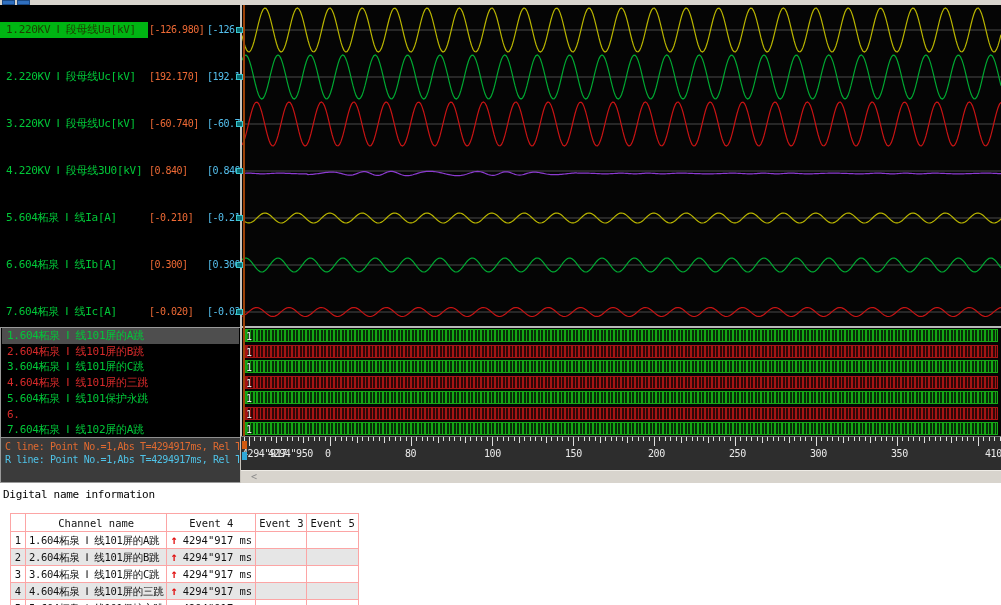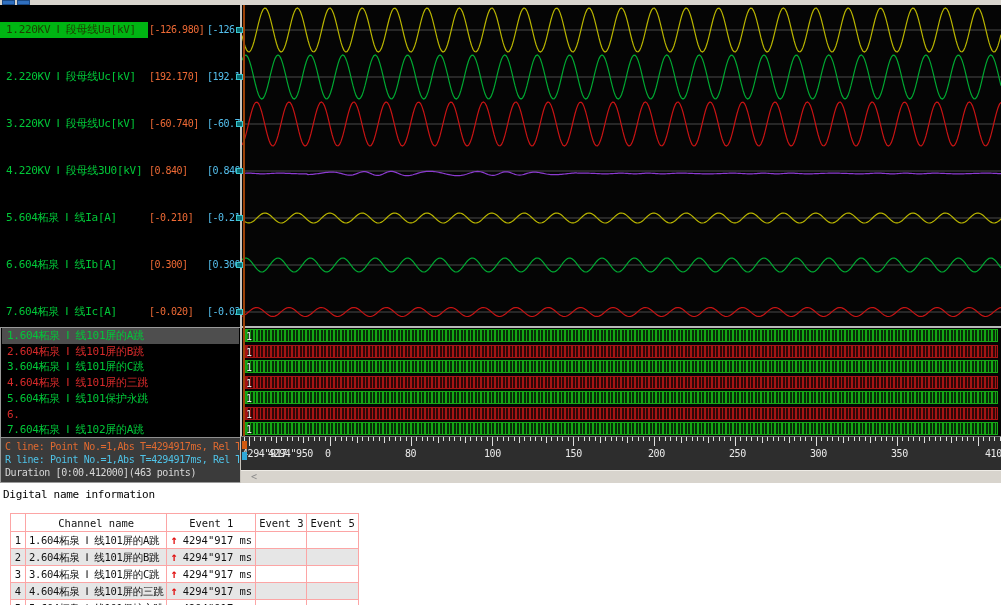--- a/index.html
+++ b/index.html
@@ -122,21 +122,20 @@
         <div class="drow dred" style="top: 16px;">2.604柘泉 Ⅰ 线101屏的B跳</div>
         <div class="drow dgreen" style="top: 31px;">3.604柘泉 Ⅰ 线101屏的C跳</div>
         <div class="drow dred" style="top: 47px;">4.604柘泉 Ⅰ 线101屏的三跳</div>
         <div class="drow dgreen" style="top: 63px;">5.604柘泉 Ⅰ 线101保护永跳</div>
         <div class="drow dred" style="top: 79px;">6.</div>
         <div class="drow dgreen" style="top: 94px;">7.604柘泉 Ⅰ 线102屏的A跳</div>
       </div>
     <div id="status-panel">
       <div class="sline sc">C line: Point No.=1,Abs T=4294917ms,  Rel T=42949</div>
       <div class="sline sr">R line: Point No.=1,Abs T=4294917ms,  Rel T=42949</div>
-      <div class="sline sd">Duration [0:00.412000](463 points)</div>
     </div>
   </div>
 
   <div id="splitter-v"></div>
 
   <div id="wave-area">
     <svg id="wave-svg" width="759" height="321" viewBox="0 0 759 321" xmlns="http://www.w3.org/2000/svg">
         <line x1="0" x2="759" y1="25" y2="25" stroke="#4a4a4a" stroke-width="1"></line>
         <path d="M0.0 30.49L1.5 36.37L3.0 41.29L4.5 44.85L6.0 46.74L7.5 46.80L9.0 45.03L10.5 41.58L12.0 36.73L13.5 30.90L15.0 24.57L16.5 18.28L18.0 12.56L19.5 7.88L21.0 4.63L22.5 3.10L24.0 3.41L25.5 5.54L27.0 9.29L28.5 14.37L30.0 20.34L31.5 26.70L33.0 32.92L34.5 38.48L36.0 42.90L37.5 45.82L39.0 46.98L40.5 46.30L42.0 43.84L43.5 39.78L45.0 34.49L46.5 28.40L48.0 22.02L49.5 15.90L51.0 10.53L52.5 6.39L54.0 3.81L55.5 3.00L57.0 4.05L58.5 6.86L60.0 11.19L61.5 16.68L63.0 22.87L64.5 29.24L66.0 35.25L67.5 40.40L69.0 44.26L70.5 46.50L72.0 46.93L73.5 45.52L75.0 42.39L76.5 37.79L78.0 32.12L79.5 25.85L81.0 19.51L82.5 13.63L84.0 8.71L85.5 5.15L87.0 3.26L88.5 3.20L90.0 4.97L91.5 8.42L93.0 13.27L94.5 19.10L96.0 25.43L97.5 31.72L99.0 37.44L100.5 42.12L102.0 45.37L103.5 46.90L105.0 46.59L106.5 44.46L108.0 40.71L109.5 35.63L111.0 29.66L112.5 23.30L114.0 17.08L115.5 11.52L117.0 7.10L118.5 4.18L120.0 3.02L121.5 3.70L123.0 6.16L124.5 10.22L126.0 15.51L127.5 21.60L129.0 27.98L130.5 34.10L132.0 39.47L133.5 43.61L135.0 46.19L136.5 47.00L138.0 45.95L139.5 43.14L141.0 38.81L142.5 33.32L144.0 27.13L145.5 20.76L147.0 14.75L148.5 9.60L150.0 5.74L151.5 3.50L153.0 3.07L154.5 4.48L156.0 7.61L157.5 12.21L159.0 17.88L160.5 24.15L162.0 30.49L163.5 36.37L165.0 41.29L166.5 44.85L168.0 46.74L169.5 46.80L171.0 45.03L172.5 41.58L174.0 36.73L175.5 30.90L177.0 24.57L178.5 18.28L180.0 12.56L181.5 7.88L183.0 4.63L184.5 3.10L186.0 3.41L187.5 5.54L189.0 9.29L190.5 14.37L192.0 20.34L193.5 26.70L195.0 32.92L196.5 38.48L198.0 42.90L199.5 45.82L201.0 46.98L202.5 46.30L204.0 43.84L205.5 39.78L207.0 34.49L208.5 28.40L210.0 22.02L211.5 15.90L213.0 10.53L214.5 6.39L216.0 3.81L217.5 3.00L219.0 4.05L220.5 6.86L222.0 11.19L223.5 16.68L225.0 22.87L226.5 29.24L228.0 35.25L229.5 40.40L231.0 44.26L232.5 46.50L234.0 46.93L235.5 45.52L237.0 42.39L238.5 37.79L240.0 32.12L241.5 25.85L243.0 19.51L244.5 13.63L246.0 8.71L247.5 5.15L249.0 3.26L250.5 3.20L252.0 4.97L253.5 8.42L255.0 13.27L256.5 19.10L258.0 25.43L259.5 31.72L261.0 37.44L262.5 42.12L264.0 45.37L265.5 46.90L267.0 46.59L268.5 44.46L270.0 40.71L271.5 35.63L273.0 29.66L274.5 23.30L276.0 17.08L277.5 11.52L279.0 7.10L280.5 4.18L282.0 3.02L283.5 3.70L285.0 6.16L286.5 10.22L288.0 15.51L289.5 21.60L291.0 27.98L292.5 34.10L294.0 39.47L295.5 43.61L297.0 46.19L298.5 47.00L300.0 45.95L301.5 43.14L303.0 38.81L304.5 33.32L306.0 27.13L307.5 20.76L309.0 14.75L310.5 9.60L312.0 5.74L313.5 3.50L315.0 3.07L316.5 4.48L318.0 7.61L319.5 12.21L321.0 17.88L322.5 24.15L324.0 30.49L325.5 36.37L327.0 41.29L328.5 44.85L330.0 46.74L331.5 46.80L333.0 45.03L334.5 41.58L336.0 36.73L337.5 30.90L339.0 24.57L340.5 18.28L342.0 12.56L343.5 7.88L345.0 4.63L346.5 3.10L348.0 3.41L349.5 5.54L351.0 9.29L352.5 14.37L354.0 20.34L355.5 26.70L357.0 32.92L358.5 38.48L360.0 42.90L361.5 45.82L363.0 46.98L364.5 46.30L366.0 43.84L367.5 39.78L369.0 34.49L370.5 28.40L372.0 22.02L373.5 15.90L375.0 10.53L376.5 6.39L378.0 3.81L379.5 3.00L381.0 4.05L382.5 6.86L384.0 11.19L385.5 16.68L387.0 22.87L388.5 29.24L390.0 35.25L391.5 40.40L393.0 44.26L394.5 46.50L396.0 46.93L397.5 45.52L399.0 42.39L400.5 37.79L402.0 32.12L403.5 25.85L405.0 19.51L406.5 13.63L408.0 8.71L409.5 5.15L411.0 3.26L412.5 3.20L414.0 4.97L415.5 8.42L417.0 13.27L418.5 19.10L420.0 25.43L421.5 31.72L423.0 37.44L424.5 42.12L426.0 45.37L427.5 46.90L429.0 46.59L430.5 44.46L432.0 40.71L433.5 35.63L435.0 29.66L436.5 23.30L438.0 17.08L439.5 11.52L441.0 7.10L442.5 4.18L444.0 3.02L445.5 3.70L447.0 6.16L448.5 10.22L450.0 15.51L451.5 21.60L453.0 27.98L454.5 34.10L456.0 39.47L457.5 43.61L459.0 46.19L460.5 47.00L462.0 45.95L463.5 43.14L465.0 38.81L466.5 33.32L468.0 27.13L469.5 20.76L471.0 14.75L472.5 9.60L474.0 5.74L475.5 3.50L477.0 3.07L478.5 4.48L480.0 7.61L481.5 12.21L483.0 17.88L484.5 24.15L486.0 30.49L487.5 36.37L489.0 41.29L490.5 44.85L492.0 46.74L493.5 46.80L495.0 45.03L496.5 41.58L498.0 36.73L499.5 30.90L501.0 24.57L502.5 18.28L504.0 12.56L505.5 7.88L507.0 4.63L508.5 3.10L510.0 3.41L511.5 5.54L513.0 9.29L514.5 14.37L516.0 20.34L517.5 26.70L519.0 32.92L520.5 38.48L522.0 42.90L523.5 45.82L525.0 46.98L526.5 46.30L528.0 43.84L529.5 39.78L531.0 34.49L532.5 28.40L534.0 22.02L535.5 15.90L537.0 10.53L538.5 6.39L540.0 3.81L541.5 3.00L543.0 4.05L544.5 6.86L546.0 11.19L547.5 16.68L549.0 22.87L550.5 29.24L552.0 35.25L553.5 40.40L555.0 44.26L556.5 46.50L558.0 46.93L559.5 45.52L561.0 42.39L562.5 37.79L564.0 32.12L565.5 25.85L567.0 19.51L568.5 13.63L570.0 8.71L571.5 5.15L573.0 3.26L574.5 3.20L576.0 4.97L577.5 8.42L579.0 13.27L580.5 19.10L582.0 25.43L583.5 31.72L585.0 37.44L586.5 42.12L588.0 45.37L589.5 46.90L591.0 46.59L592.5 44.46L594.0 40.71L595.5 35.63L597.0 29.66L598.5 23.30L600.0 17.08L601.5 11.52L603.0 7.10L604.5 4.18L606.0 3.02L607.5 3.70L609.0 6.16L610.5 10.22L612.0 15.51L613.5 21.60L615.0 27.98L616.5 34.10L618.0 39.47L619.5 43.61L621.0 46.19L622.5 47.00L624.0 45.95L625.5 43.14L627.0 38.81L628.5 33.32L630.0 27.13L631.5 20.76L633.0 14.75L634.5 9.60L636.0 5.74L637.5 3.50L639.0 3.07L640.5 4.48L642.0 7.61L643.5 12.21L645.0 17.88L646.5 24.15L648.0 30.49L649.5 36.37L651.0 41.29L652.5 44.85L654.0 46.74L655.5 46.80L657.0 45.03L658.5 41.58L660.0 36.73L661.5 30.90L663.0 24.57L664.5 18.28L666.0 12.56L667.5 7.88L669.0 4.63L670.5 3.10L672.0 3.41L673.5 5.54L675.0 9.29L676.5 14.37L678.0 20.34L679.5 26.70L681.0 32.92L682.5 38.48L684.0 42.90L685.5 45.82L687.0 46.98L688.5 46.30L690.0 43.84L691.5 39.78L693.0 34.49L694.5 28.40L696.0 22.02L697.5 15.90L699.0 10.53L700.5 6.39L702.0 3.81L703.5 3.00L705.0 4.05L706.5 6.86L708.0 11.19L709.5 16.68L711.0 22.87L712.5 29.24L714.0 35.25L715.5 40.40L717.0 44.26L718.5 46.50L720.0 46.93L721.5 45.52L723.0 42.39L724.5 37.79L726.0 32.12L727.5 25.85L729.0 19.51L730.5 13.63L732.0 8.71L733.5 5.15L735.0 3.26L736.5 3.20L738.0 4.97L739.5 8.42L741.0 13.27L742.5 19.10L744.0 25.43L745.5 31.72L747.0 37.44L748.5 42.12L750.0 45.37L751.5 46.90L753.0 46.59L754.5 44.46L756.0 40.71L757.5 35.63L759.0 29.66" fill="none" stroke="#b9b500" stroke-width="1.2"></path>
         <line x1="0" x2="759" y1="72" y2="72" stroke="#4a4a4a" stroke-width="1"></line>
@@ -359,21 +358,21 @@
         <col style="width:15px">
           <col style="width:135px">
           <col style="width:77px">
           <col style="width:48px">
           <col style="width:48px">
       </colgroup>
       <thead>
         <tr>
           <th></th>
           <th>Channel name</th>
-          <th>Event 1</th>
+          <th>Event 4</th>
           <th>Event 3</th>
           <th>Event 5</th>
         </tr>
       </thead>
       <tbody id="event-tbody">
           <tr>
             <td class="td-num">1</td>
             <td class="td-name">1.604柘泉 Ⅰ 线101屏的A跳</td>
             <td><span class="arrow">↑</span><span>4294"917 ms</span></td>
             <td></td>

